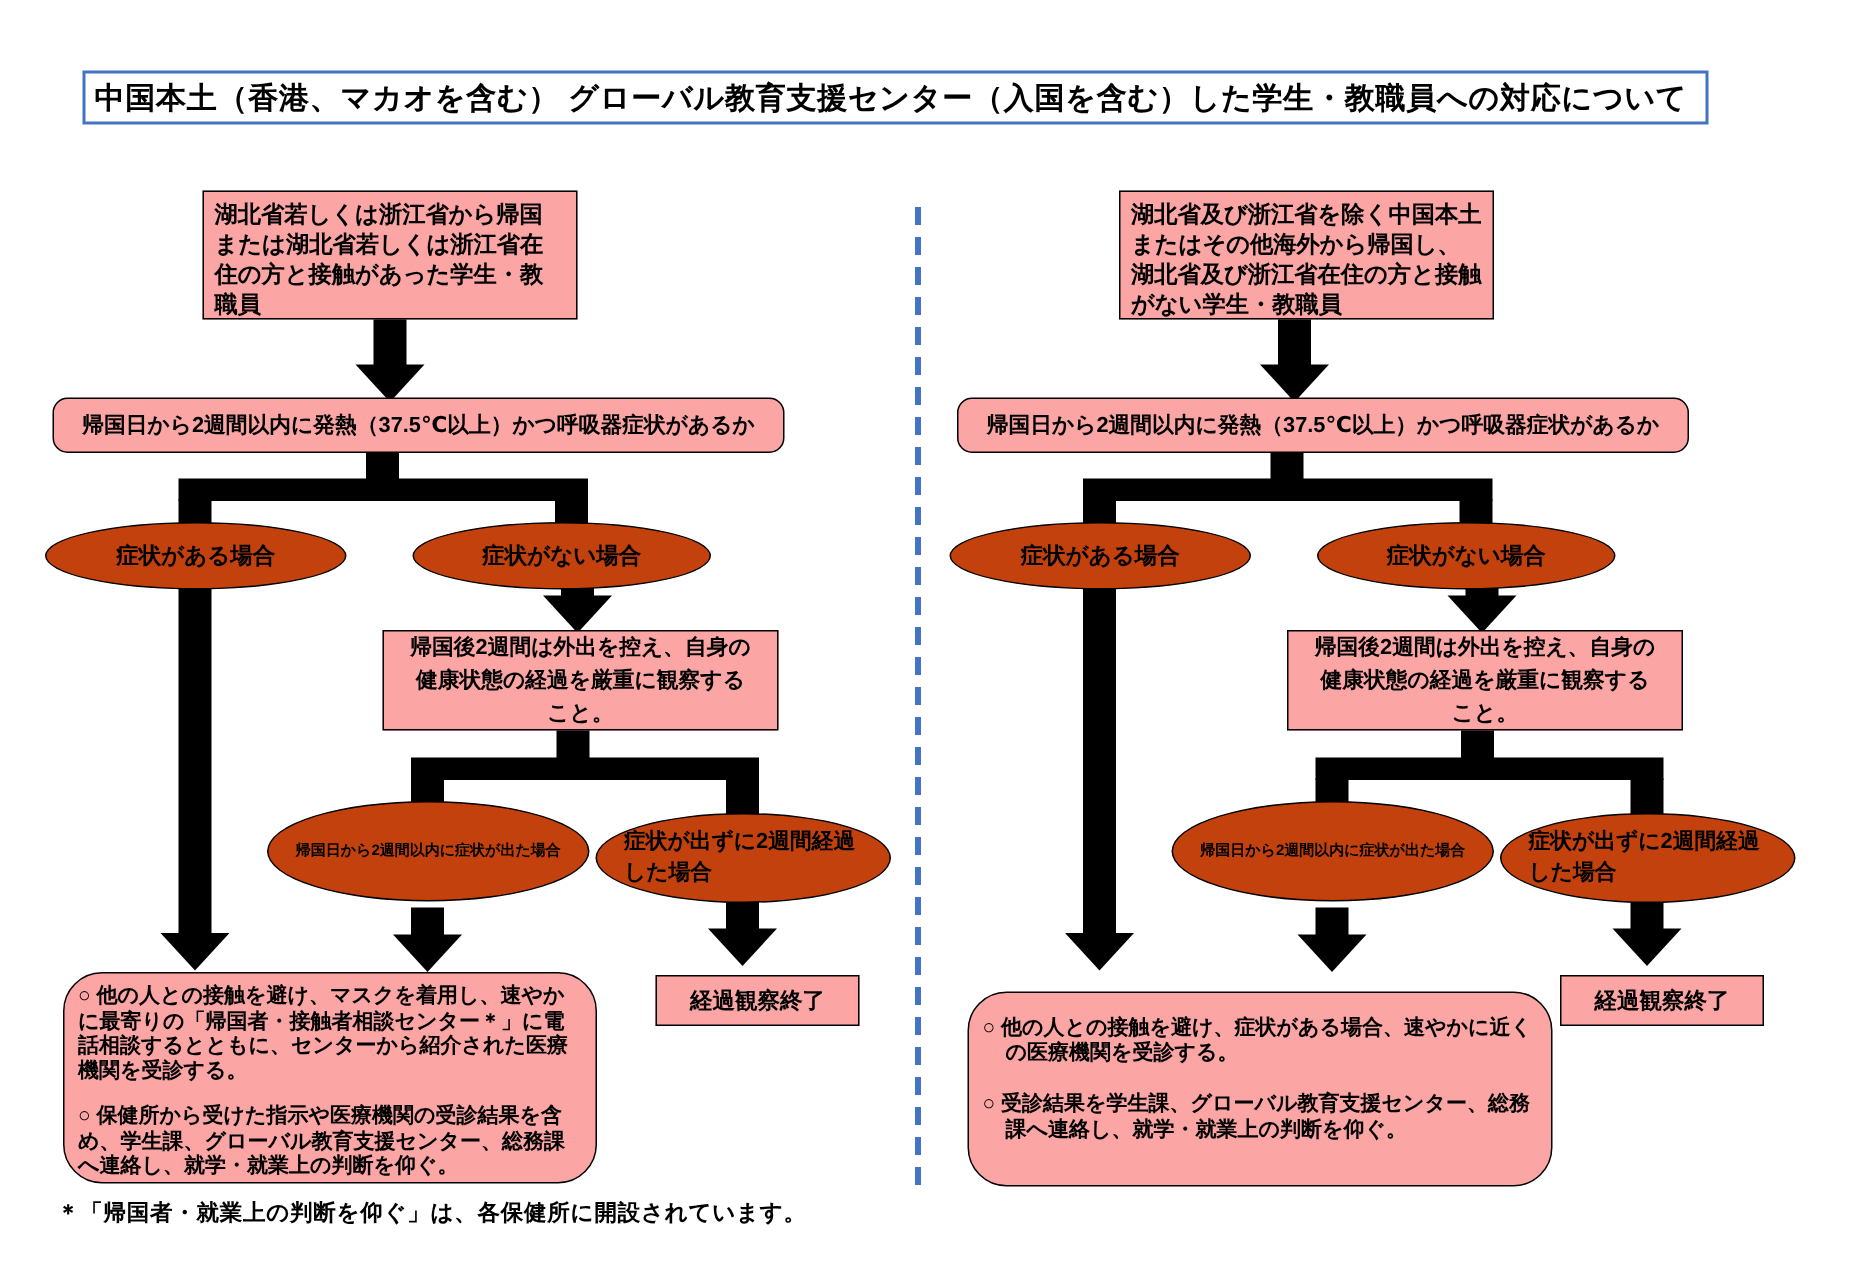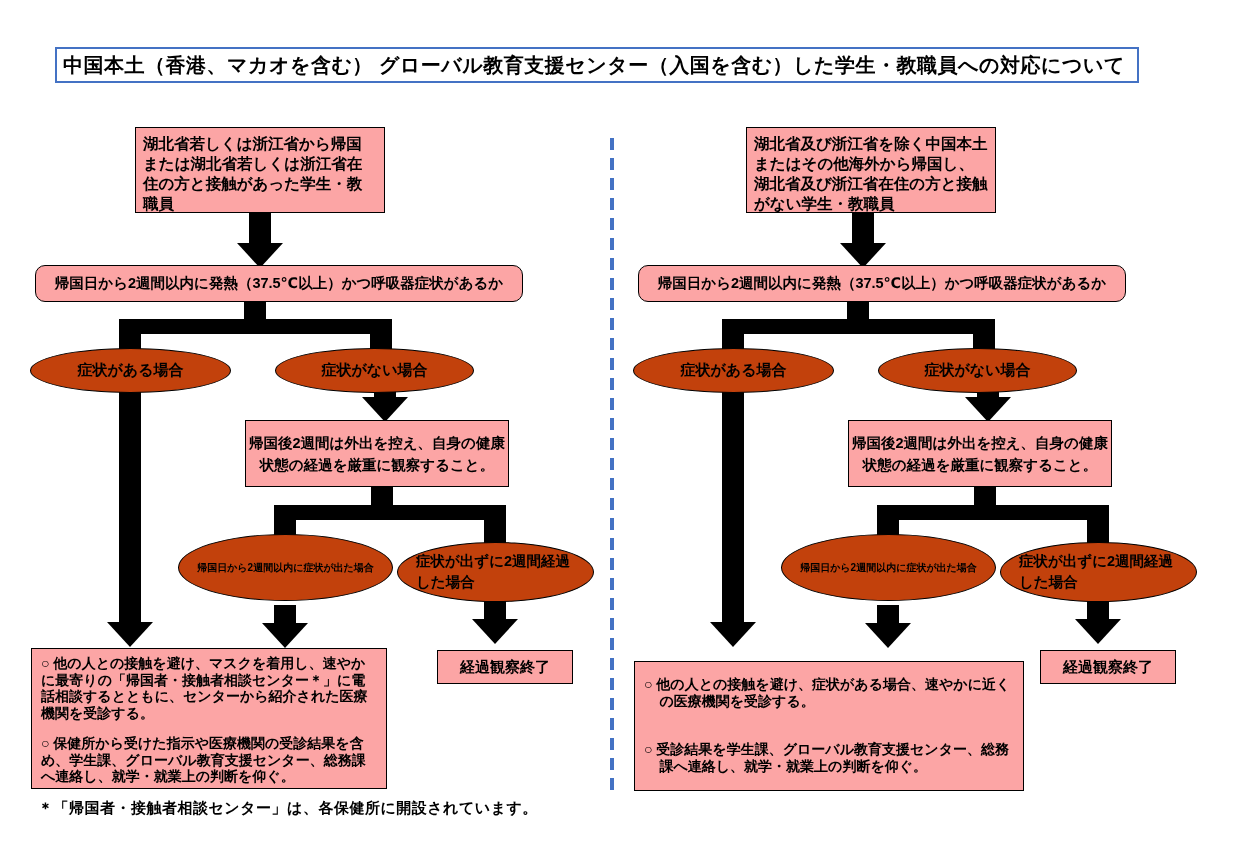--- a/index.html
+++ b/index.html
@@ -24,28 +24,28 @@
   .panel.left{left:30px;}
   .panel.right{left:633px;}
 
   .box{
     position:absolute;border:1.5px solid #000;background:#fca5a5;box-sizing:border-box;
     font-weight:bold;z-index:2;
   }
   .top-box{left:105px;top:7px;width:250px;height:86px;padding:6px 7px;font-size:15.5px;line-height:20px;}
   .panel.right .top-box{left:113px;}
   .q-box{left:5px;top:145px;width:488px;height:37px;display:flex;align-items:center;justify-content:center;font-size:14.5px;white-space:nowrap;border-radius:10px;}
-  .observe-box{left:215px;top:300px;width:264px;height:67px;display:flex;align-items:center;justify-content:center;text-align:center;font-size:14.5px;line-height:22px;padding:2px 2px;}
+  .observe-box{left:225px;top:300px;width:264px;height:67px;display:flex;align-items:center;justify-content:center;text-align:center;font-size:14.5px;line-height:22px;padding:2px 16px;}
   .end-box{left:407px;top:530px;width:136px;height:34px;display:flex;align-items:center;justify-content:center;font-size:15px;}
-  .action-box{left:1px;top:528px;width:356px;height:141px;padding:6px 9px;font-size:14px;line-height:16.5px;}
+  .action-box{left:12px;top:528px;width:356px;height:141px;padding:6px 9px;font-size:14px;line-height:16.5px;border-radius:26px;}
   .action-box p{margin:0 0 0 0;}
   .action-box p + p{margin-top:14px;}
   .panel.right .action-box{top:541px;width:390px;height:130px;padding-top:14px;line-height:17px;}
   .panel.right .action-box p{text-indent:-1.1em;padding-left:1.1em;}
-  .panel.right .action-box p + p{margin-top:31px;}
+  .panel.right .action-box p + p{margin-top:17px;}
 
   .el{
     position:absolute;border:1.5px solid #000;border-radius:50%;background:#c2410c;box-sizing:border-box;
     display:flex;align-items:center;justify-content:center;
     font-weight:bold;z-index:2;
   }
   .el-yes{left:0px;top:228px;width:201px;height:45px;font-size:15px;}
   .el-no{left:245px;top:228px;width:199px;height:45px;font-size:15px;}
   .el-onset{left:148px;top:414px;width:215px;height:67px;font-size:10px;line-height:21px;padding:0 14px;}
   .el-noonset{left:367px;top:422px;width:197px;height:60px;font-size:14.5px;line-height:21px;padding:0 18px;}
@@ -147,15 +147,15 @@
     <div class="head onset-head"></div>
     <div class="stem noonset-stem"></div>
     <div class="head noonset-head"></div>
     <div class="box end-box">経過観察終了</div>
     <div class="box action-box">
       <p>○ 他の人との接触を避け、症状がある場合、速やかに近くの医療機関を受診する。</p>
       <p>○ 受診結果を学生課、グローバル教育支援センター、総務課へ連絡し、就学・就業上の判断を仰ぐ。</p>
     </div>
   </div>
 
-  <div class="footnote">＊「帰国者・接触者相談センター」は、各保健所に開設されています。</div>
+  <div class="footnote">＊「帰国者・就業上の判断を仰ぐ」は、各保健所に開設されています。</div>
 
 </div>
 
 </body></html>

